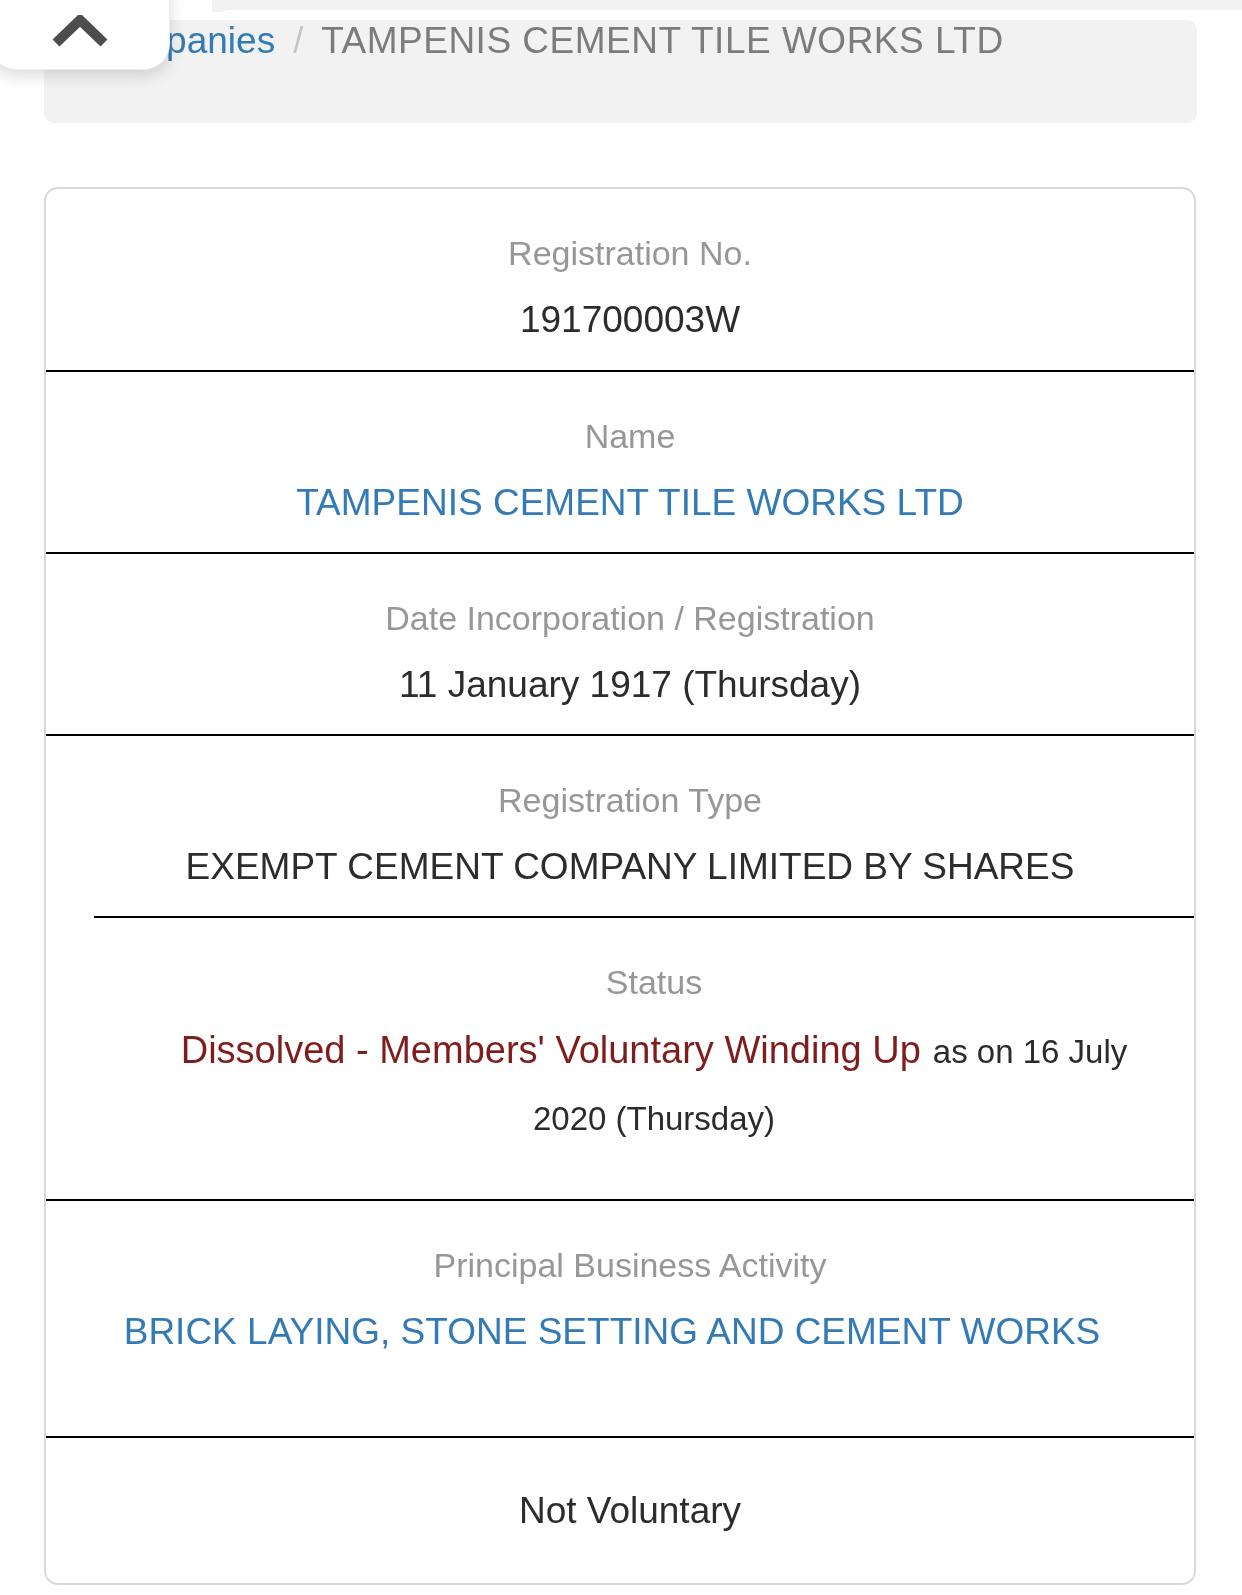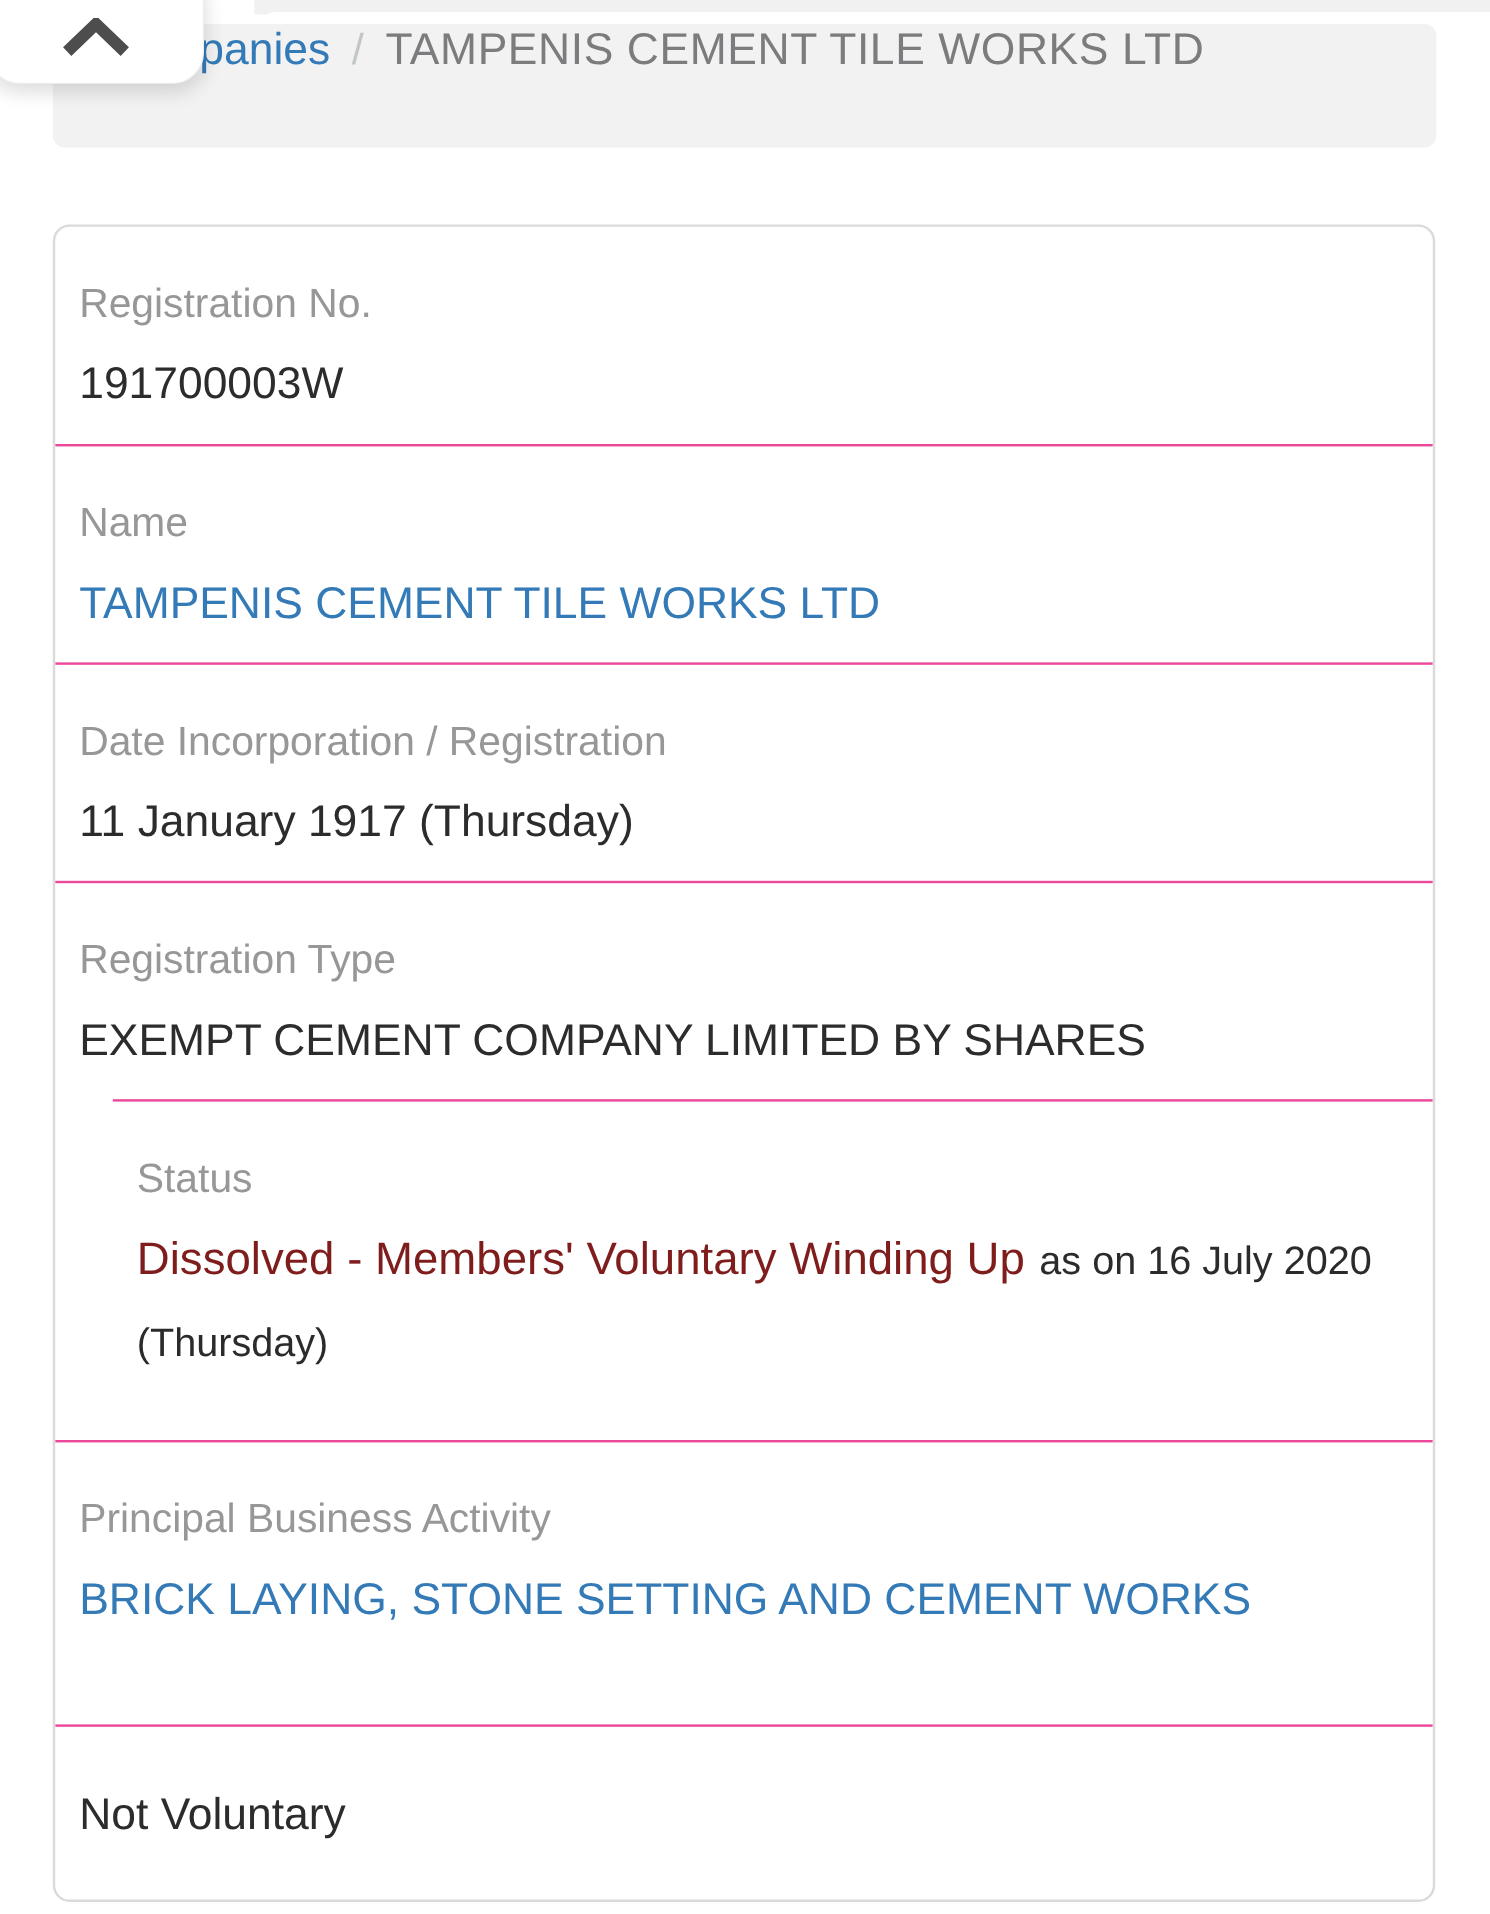--- a/index.html
+++ b/index.html
@@ -22,22 +22,22 @@
   
   .scroll-top-btn { position:absolute; left:-10px; top:-28px; width:180px; height:98px;
     background:#ffffff; border:1px solid #ededed; border-radius:26px; z-index:30;
     box-shadow:0 6px 16px rgba(0,0,0,0.14); cursor:pointer;
     display:flex; align-items:flex-end; justify-content:center; padding-bottom:22px; }
   .scroll-top-btn svg { display:block; }
 
   
   .card { position:absolute; left:44px; top:187px; width:1152px; height:1398px;
     background:#ffffff; border:2px solid #dadada; border-radius:14px; overflow:hidden; }
-  .row { padding:44px 46px 20px 20px; }
-  .row + .row { border-top:2px solid #ec4899; }
+  .row { padding:44px 46px 20px 66px;text-align:center; }
+  .row + .row { border-top:2px solid #000000; }
   .row-label { font-size:34px; line-height:40px; color:#979797; margin-bottom:18px; }
   .row-value { font-size:37px; line-height:58px; color:#2c2c2c; }
   .row-value.link { color:#337ab7; cursor:pointer; }
   .wrap-narrow { max-width:1000px; }
   .status-main { font-size:38px; line-height:61px; color:#7f1d1d; }
   .status-suffix { font-size:33px; color:#2b2b2b; margin-left:12px; }
   .status-block { line-height:61px; max-width:1050px; }
 
   
   .r1 { min-height:181px; } .r2 { min-height:177px; } .r3 { min-height:181px; }

